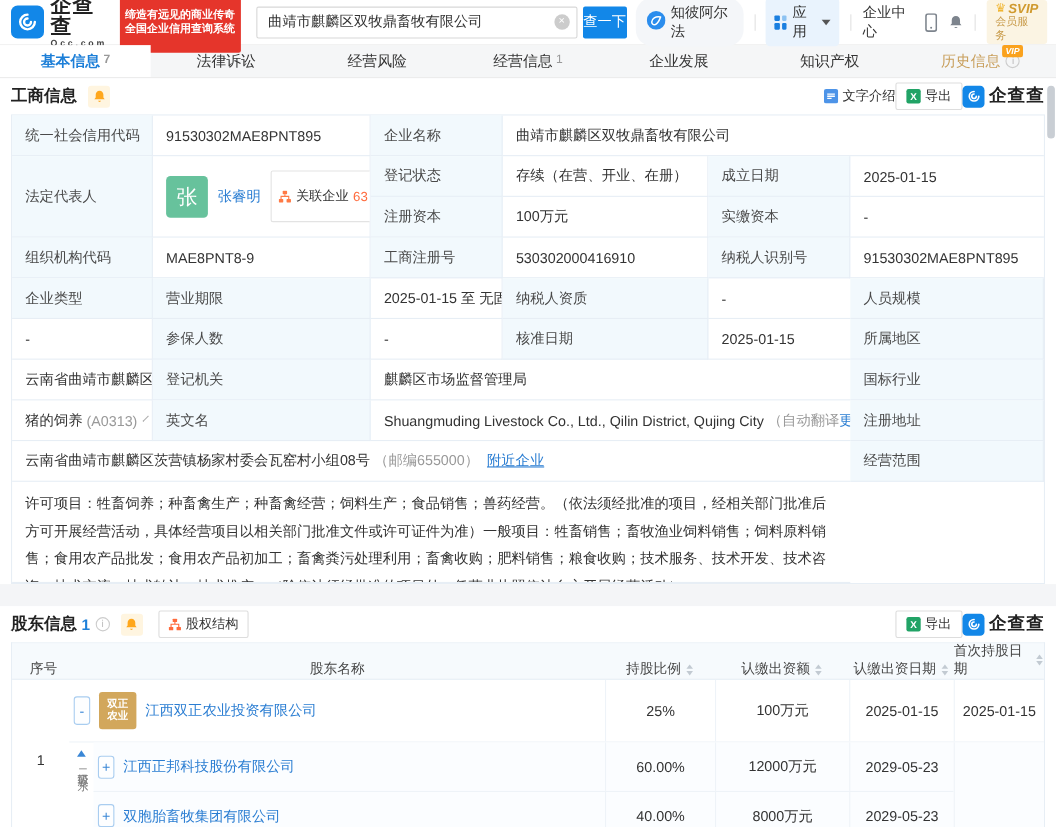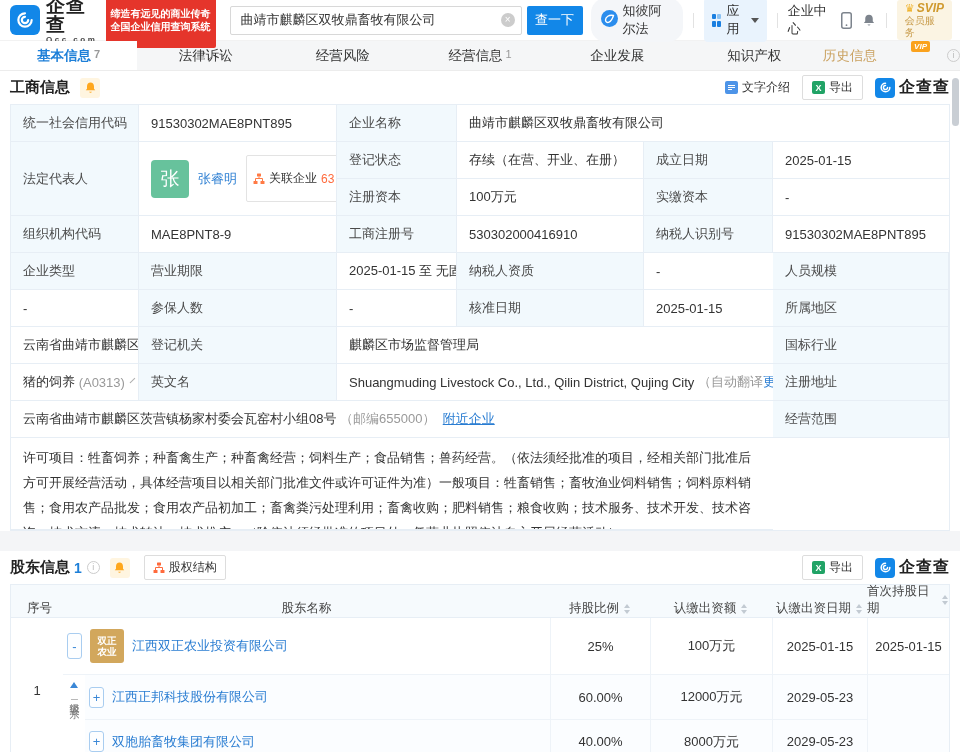--- a/index.html
+++ b/index.html
@@ -13,52 +13,52 @@
   .logo-wrap { display: flex; align-items: center; gap: 6px; }
   .logo-box { width: 30px; height: 30px; border-radius: 6px; background: #1287e8; display: flex; align-items: center; justify-content: center; flex: none; }
   .logo-text { line-height: 1; }
   .logo-text .cn { font-size: 19px; font-weight: bold; color: #222; letter-spacing: 1px; }
   .logo-text .en { font-size: 8px; color: #444; letter-spacing: 2.5px; margin-top: 2px; font-weight: bold; }
   .slogan { background: #e5352b; color: #fff; font-size: 10px; line-height: 13px; padding: 15px 5px; border-radius: 2px; font-weight: bold; white-space: nowrap; }
   .search-group { display: flex; align-items: center; margin-left: 6px; }
   .search-wrap { position: relative; width: 292px; height: 29px; border: 1px solid #d8d8d8; border-radius: 2px; display: flex; align-items: center; background: #fff; }
   input.search { border: none; outline: none; flex: 1; font-size: 13px; padding: 0 26px 0 10px; color: #333; font-family: inherit; background: transparent; }
   .clear-btn { position: absolute; right: 6px; width: 14px; height: 14px; border-radius: 50%; background: #ccc; color: #fff; font-size: 10px; line-height: 14px; text-align: center; cursor: pointer; }
-  .search-btn { width: 56px; height: 29px; background: #1287e8; color: #fff; font-size: 13px; border: none; border-radius: 2px; margin-left: 5px; cursor: pointer; font-family: inherit; }
+  .search-btn { width: 40px; height: 29px; background: #1287e8; color: #fff; font-size: 13px; border: none; border-radius: 2px; margin-left: 5px; cursor: pointer; font-family: inherit; }
   .nav-right { display: flex; align-items: center; margin-left: auto; gap: 10px; }
   .pill { display: flex; align-items: center; gap: 5px; background: #f4f6f9; border-radius: 15px; padding: 4px 10px; font-size: 13px; color: #333; cursor: pointer; }
   .apps-pill { background: #e9f3fd; border-radius: 4px; padding: 4px 8px; display: flex; gap: 5px; align-items: center; font-size: 13px; color: #333; cursor: pointer; }
   .grid-icon { width: 13px; height: 13px; display: grid; grid-template-columns: 1fr 1fr; gap: 1.5px; }
   .grid-icon span { background: #1a7fe0; border-radius: 1px; }
   .grid-icon span:nth-child(2) { background: #8cc2f2; }
   .caret-down { width: 0; height: 0; border-left: 4px solid transparent; border-right: 4px solid transparent; border-top: 5px solid #555; }
   .divider-v { width: 1px; height: 15px; background: #e2e2e2; }
   .text-link { font-size: 13px; color: #333; cursor: pointer; }
   .icon-btn { display: flex; align-items: center; cursor: pointer; }
   .svip { display: flex; flex-direction: column; align-items: flex-start; line-height: 1.15; background: #fbf4e3; padding: 2px 8px; border-radius: 3px; cursor: pointer; }
   .svip .l1 { color: #d09a2e; font-weight: bold; font-style: italic; font-size: 12px; display: flex; align-items: center; gap: 2px; }
   .svip .l2 { color: #c89b4a; font-size: 10px; }
   .crown { font-size: 11px; color: #f0b42f; font-style: normal; }
   
   .tabbar { height: 31px; background: #f5f6f7; display: flex; border-bottom: 1px solid #ececec; border-top: 1px solid #f2f2f2; }
   .tab { flex: 1; display: flex; align-items: center; justify-content: center; font-size: 13.5px; color: #333; position: relative; cursor: pointer; }
   .tab .cnt { font-size: 11px; color: #999; margin-left: 3px; transform: translateY(-2px); }
   .tab.active { background: #fff; color: #1d7fd8; font-weight: bold; }
-  .tab.vip-tab { color: #c9a05e; justify-content: space-between; }
+  .tab.vip-tab { color: #c9a05e; }
   .vip-badge { position: absolute; top: 0px; right: 30px; background: #faa21e; color: #fff; font-size: 8px; font-style: italic; font-weight: bold; padding: 0 3px; border-radius: 2px; line-height: 11px; }
   .info-icon { display: inline-block; width: 13px; height: 13px; border: 1px solid #ccc; border-radius: 50%; color: #bbb; font-size: 9px; line-height: 11px; text-align: center; margin-left: 5px; font-style: normal; }
   
   .content { padding: 0 10px; }
   .section-head { display: flex; align-items: center; height: 33px; }
   .sec-title { font-size: 15px; font-weight: bold; color: #222; }
   .sec-count { color: #1d7fd8; font-weight: bold; font-size: 14px; margin-left: 4px; }
   .bell-chip { width: 20px; height: 20px; background: #fff5e0; border-radius: 3px; display: flex; align-items: center; justify-content: center; margin-left: 10px; color: #ffa71c; cursor: pointer; }
   .bell-gray { color: #7d848d; }
   .equity-btn { display: flex; align-items: center; gap: 4px; border: 1px solid #ddd; border-radius: 2px; padding: 3px 8px; font-size: 12px; color: #333; margin-left: 14px; background: #fff; cursor: pointer; }
-  .head-right { margin-left: auto; display: flex; align-items: center; gap: 12px; }
+  .head-right { margin-left: auto; display: flex; align-items: center; }
   .tool-link { display: flex; align-items: center; gap: 4px; font-size: 12px; color: #333; cursor: pointer; }
   .export-btn { display: flex; align-items: center; gap: 4px; border: 1px solid #ddd; border-radius: 2px; padding: 3px 9px; font-size: 12px; background: #fff; color: #333; cursor: pointer; font-family: inherit; }
   .excel-icon { width: 13px; height: 13px; background: #21a366; border-radius: 2px; color: #fff; font-size: 9px; font-weight: bold; display: flex; align-items: center; justify-content: center; }
   .wm { display: flex; align-items: center; gap: 4px; }
   .wm-box { width: 20px; height: 20px; background: #1287e8; border-radius: 4px; display: flex; align-items: center; justify-content: center; }
   .wm-text { font-size: 16px; font-weight: bold; color: #222; letter-spacing: 1px; }
   
   .biz-table { border: 1px solid #e7eef5; display: grid; grid-template-columns: 128px 198px 120px 187px 129px 1fr; grid-template-rows: repeat(9, 37px) 1fr; height: 427px; font-size: 13px; }
   .cell { border-right: 1px solid #e7eef5; border-bottom: 1px solid #e7eef5; display: flex; align-items: center; padding: 0 12px; overflow: hidden; white-space: nowrap; }
   .cell.lbl { background: #f2f9fd; color: #4a4a4a; }

